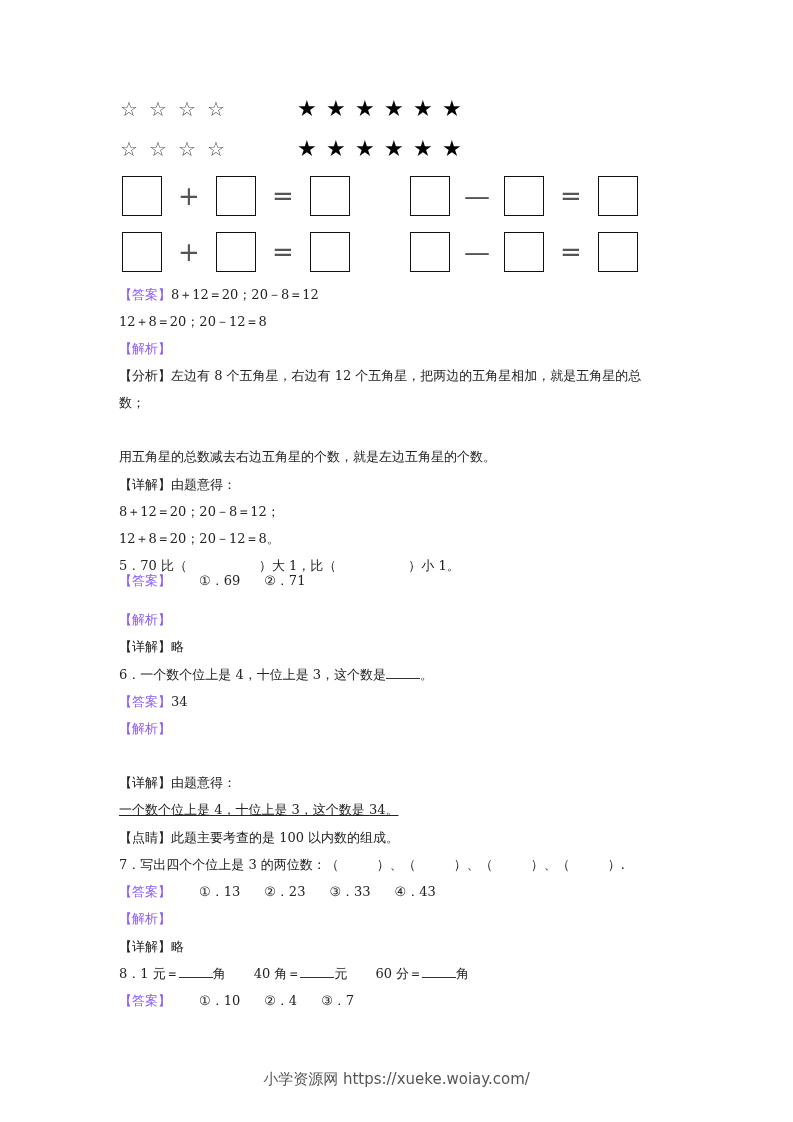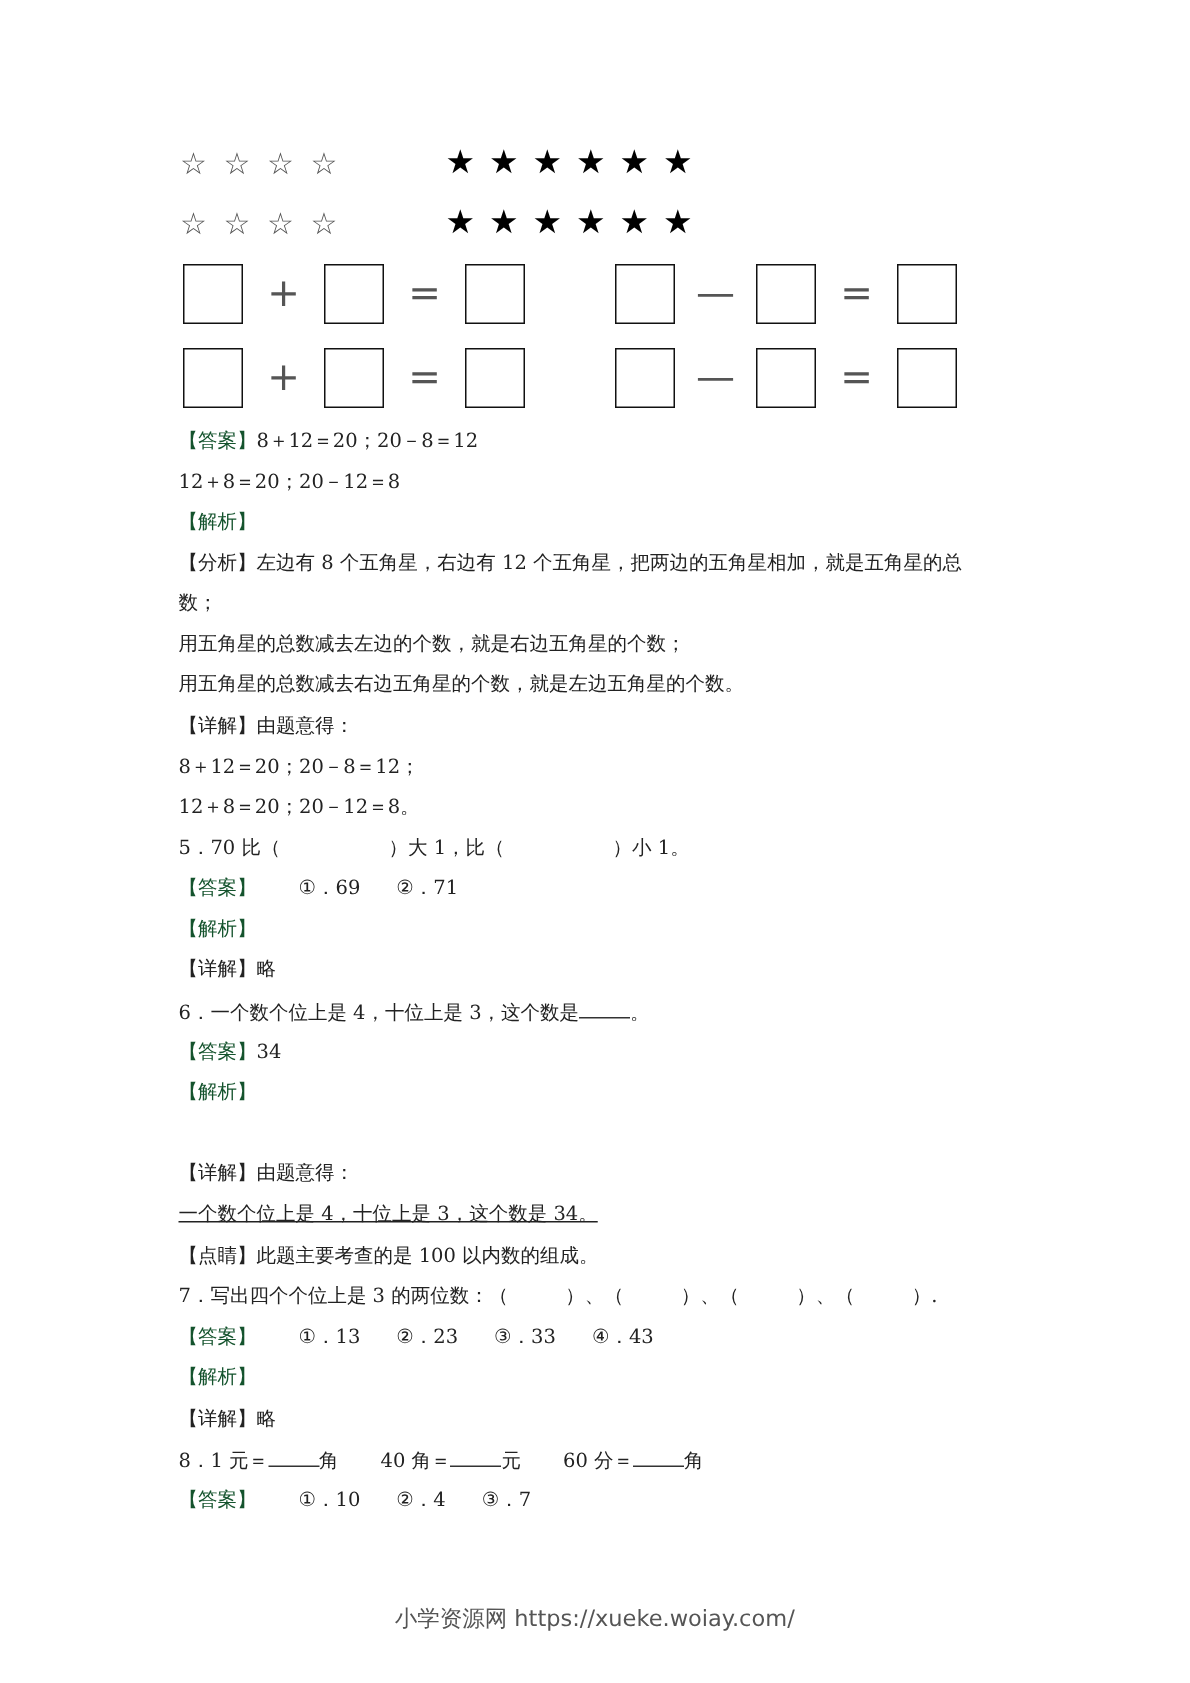--- a/index.html
+++ b/index.html
@@ -12,21 +12,21 @@
   .stars-row { position: absolute; left: 120px; height: 24px; display: flex; align-items: center; }
   .star-group { display: flex; gap: 0; }
   .star-outline { font-size: 20px; color: #555; width: 29px; text-align: left; line-height: 24px; }
   .star-solid { font-size: 22px; color: #000; width: 29px; text-align: left; line-height: 24px; }
   .eq-row { position: absolute; left: 122px; height: 44px; display: flex; align-items: center; }
   .box { width: 40px; height: 40px; border: 1.5px solid #111; box-sizing: border-box; }
   .op { width: 54px; text-align: center; font-size: 26px; color: #555; font-family: "DejaVu Sans", sans-serif; line-height: 40px; }
   .line {
     position: absolute; left: 119px; font-size: 13px; line-height: 18px; white-space: nowrap; color: #222;
   }
-  .tag-blue { color: #14532d; }
+  .tag-blue { color: #8b5cf6; }
   .blank { display: inline-block; border-bottom: 1px solid #333; width: 34px; height: 12px; vertical-align: baseline; }
   .gap { display: inline-block; }
   .footer {
     position: absolute; left: 0; width: 793px; top: 1070px; text-align: center;
     font-family: "DejaVu Sans", sans-serif; font-size: 15px; color: #555;
   }
 </style>
 </head>
 <body>
 
@@ -94,32 +94,31 @@
 
   <div class="line" style="top:286px;">
     <span class="tag-blue">【答案】</span><span>8＋12＝20；20－8＝12</span>
   </div>
   <div class="line" style="top:313px;">12＋8＝20；20－12＝8</div>
   <div class="line tag-blue" style="top:340px;">【解析】</div>
   <div class="line" style="top:367px;">
     <span>【分析】</span><span>左边有 8 个五角星，右边有 12 个五角星，把两边的五角星相加，就是五角星的总</span>
   </div>
   <div class="line" style="top:394px;">数；</div>
-  <div class="line" style="top:421px;">用五角星的总数减去左边的个数，就是右边五角星的个数；</div>
   <div class="line" style="top:448px;">用五角星的总数减去右边五角星的个数，就是左边五角星的个数。</div>
   <div class="line" style="top:476px;">
     <span>【详解】</span><span>由题意得：</span>
   </div>
   <div class="line" style="top:503px;">8＋12＝20；20－8＝12；</div>
   <div class="line" style="top:530px;text-align:right;">12＋8＝20；20－12＝8。</div>
 
   <div class="line" style="top:557px;">
     <span>5．70 比（</span><span class="gap" style="width:72px;"></span><span>）大 1，比（</span><span class="gap" style="width:72px;"></span><span>）小 1。</span>
   </div>
-  <div class="line" style="top:584px;">
+  <div class="line" style="top:572px;">
     <span class="tag-blue">【答案】</span><span class="gap" style="width:28px;"></span><span>①．69</span><span class="gap" style="width:24px;"></span><span>②．71</span>
   </div>
   <div class="line tag-blue" style="top:611px;">【解析】</div>
   <div class="line" style="top:638px;">
     <span>【详解】</span><span>略</span>
   </div>
 
   <div class="line" style="top:666px;">
     <span>6．一个数个位上是 4，十位上是 3，这个数是</span><span class="blank"></span><span>。</span>
   </div>

